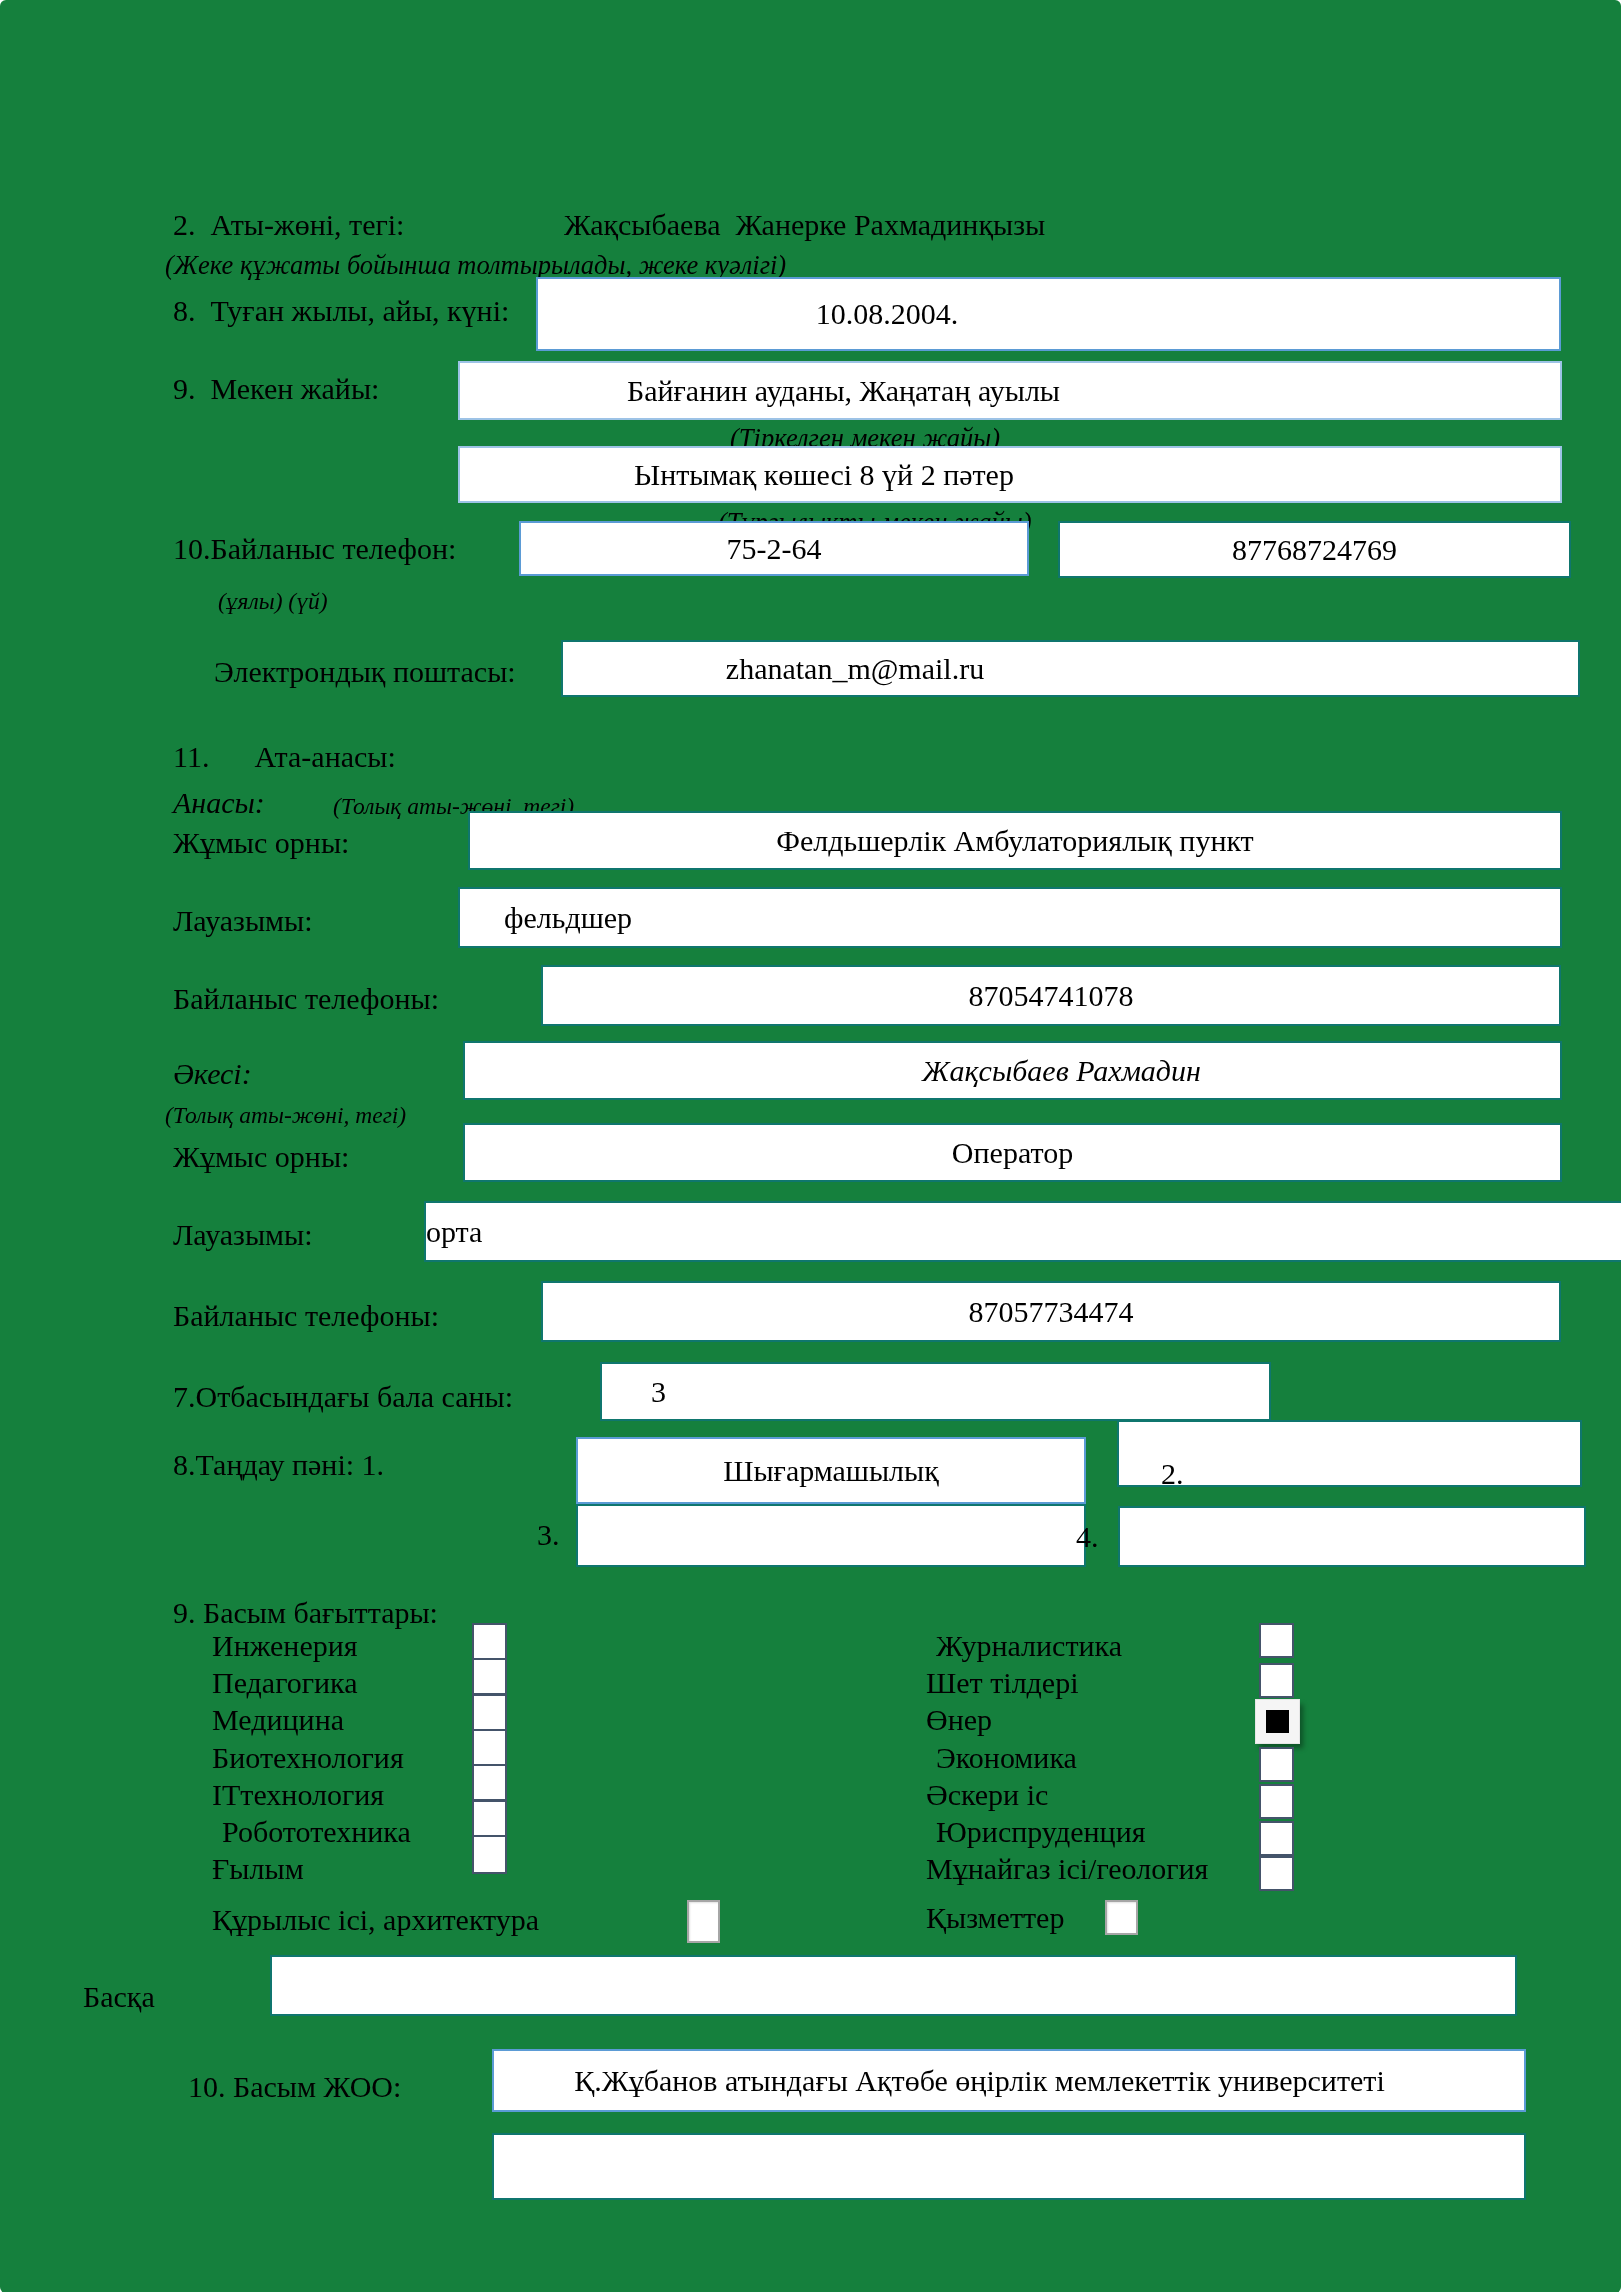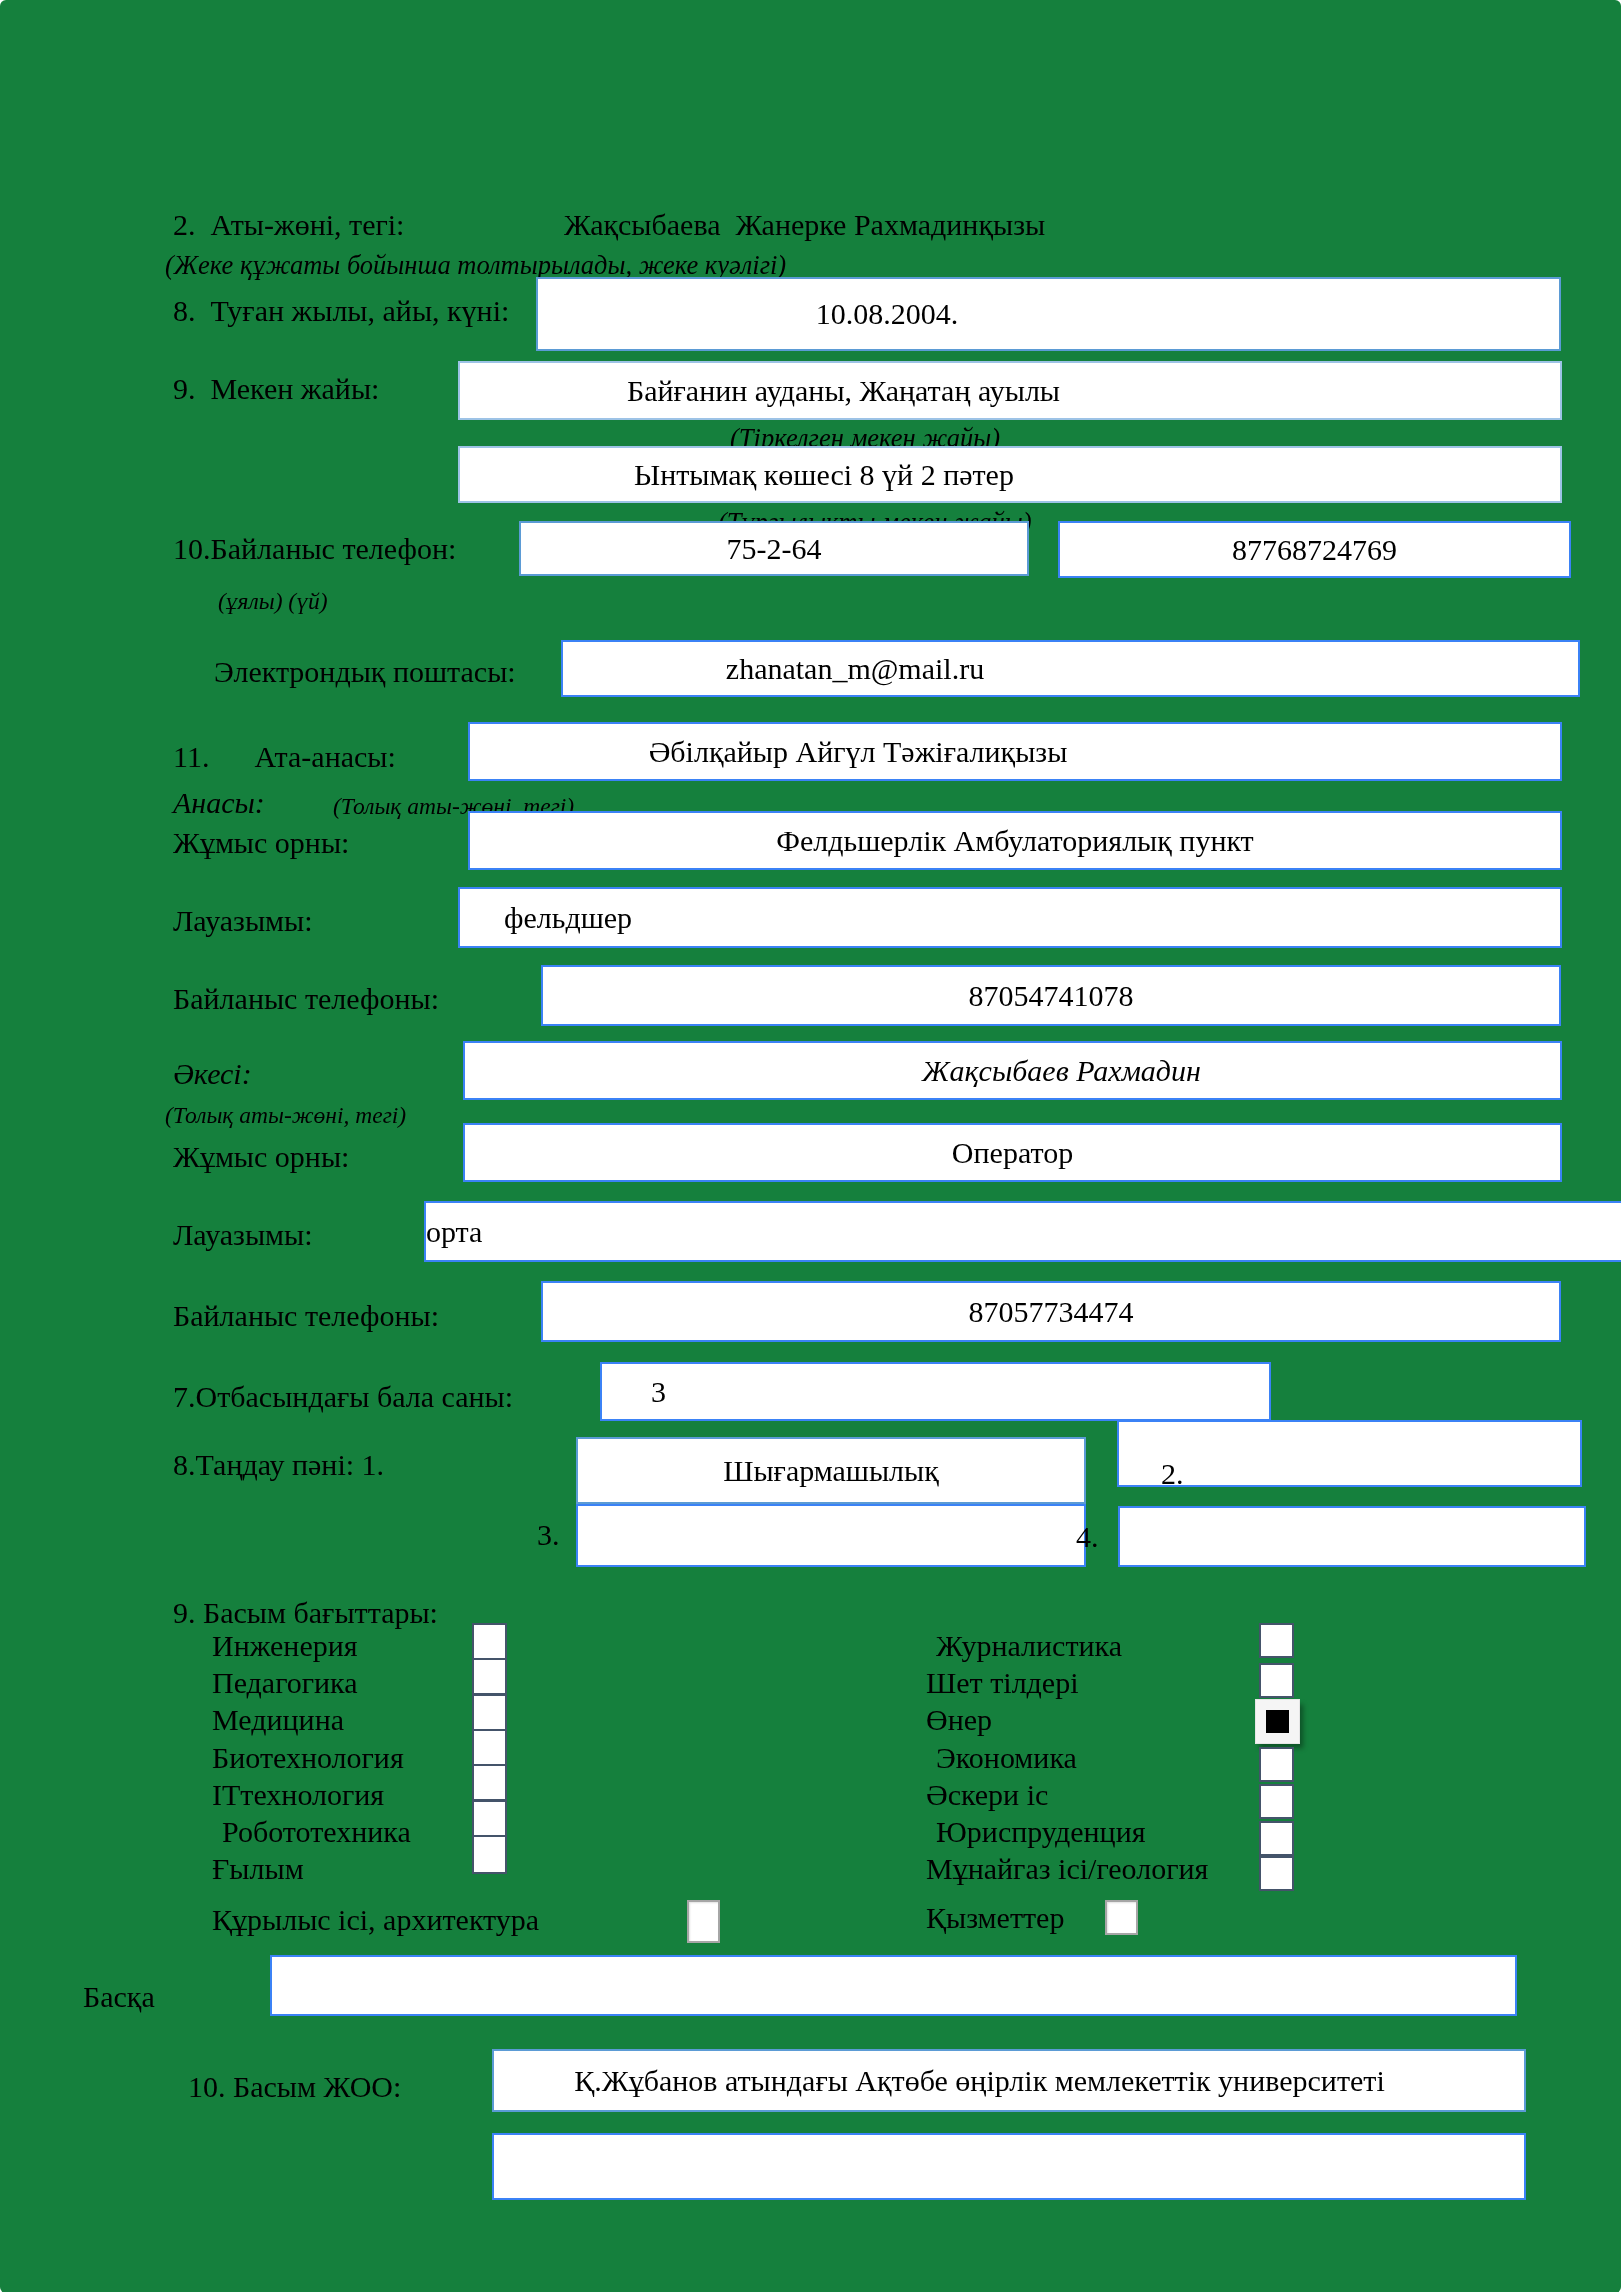--- a/index.html
+++ b/index.html
@@ -7,21 +7,21 @@
         font-family:Liberation Serif, serif;color:#000;overflow:hidden;border-radius:6px;}
   .lbl{position:absolute;font-size:30px;white-space:pre;line-height:1.15;}
   .val{position:absolute;font-size:30px;white-space:pre;}
   .note{position:absolute;font-style:italic;font-size:26.5px;white-space:pre;}
   .note-sm{position:absolute;font-style:italic;font-size:23.5px;white-space:pre;}
   .italic{font-style:italic;}
   .box{position:absolute;background:#fff;border:2px solid #5b9bd5;display:flex;align-items:center;
        font-size:30px;box-sizing:border-box;margin-left:12px;}
   .box.center{justify-content:center;}
   .box.light{border:2.9px solid #9dc3e6;}
-  .box.thin{border:2px solid #3b82f6;}
+  .box.thin{border:2px solid #0f766e;}
   .cb{position:absolute;width:35px;height:35px;border:2px solid #44546a;background:#fff;box-sizing:border-box;}
   .cb.stacked{border:2px solid #44546a;}
   .cb.gray{border:2px solid #a6a6a6;box-shadow:inset 1px 1px 2px rgba(0,0,0,0.12);}
   .cb.checked{width:45px;height:45px;border:1px solid #e6e6e6;background:#f5f5f5;
               box-shadow:3.9px 4.9px 4.9px rgba(0,0,0,0.35);}
   .cb.checked::after{content:"";display:block;width:23.5px;height:23.5px;background:#000;margin:9.8px auto 0 auto;}
 </style>
 </head>
 <body>
 
@@ -54,23 +54,20 @@
     <span>87768724769</span>
   </div>
   <div class="note-sm" style="left:218px;top:588px">(ұялы) (үй)</div>
 
   <div class="lbl" style="left:214px;top:655px">Электрондық поштасы:</div>
   <div class="box center thin" style="left:549px;top:640px;width:1019px;height:57px;padding-right:431px">
     <span>zhanatan_m@mail.ru</span>
   </div>
 
   <div class="lbl" style="left:173px;top:740px">11.      Ата-анасы:</div>
-  <div class="box center thin" style="left:456px;top:722px;width:1094px;height:59px;padding-right:314px">
-    <span>Әбілқайыр Айгүл Тәжіғалиқызы</span>
-  </div>
   <div class="lbl italic" style="left:173px;top:786px">Анасы:</div>
   <div class="note-sm" style="left:333px;top:793px">(Толық аты-жөні, тегі)</div>
 
   <div class="lbl" style="left:173px;top:826px">Жұмыс орны:</div>
   <div class="box center thin" style="left:456px;top:811px;width:1094px;height:59px;">
     <span>Фелдьшерлік Амбулаториялық пункт</span>
   </div>
 
   <div class="lbl" style="left:173px;top:904px">Лауазымы:</div>
   <div class="box thin" style="left:446px;top:887px;width:1104px;height:61px;padding-left:44px">

